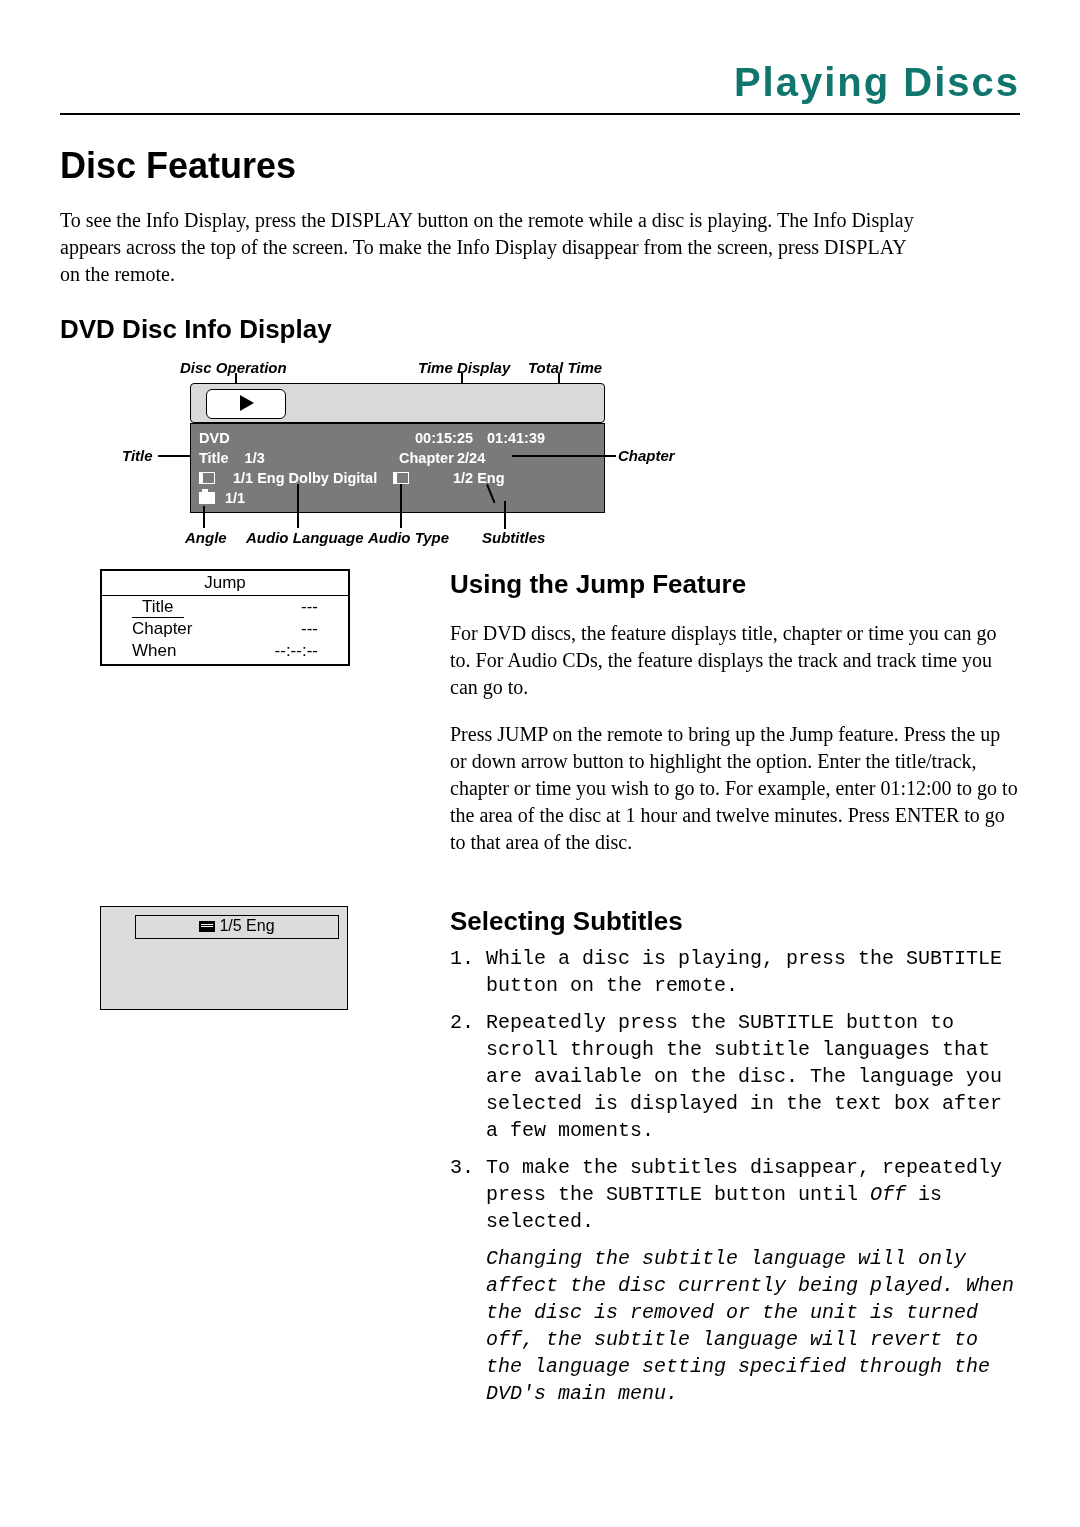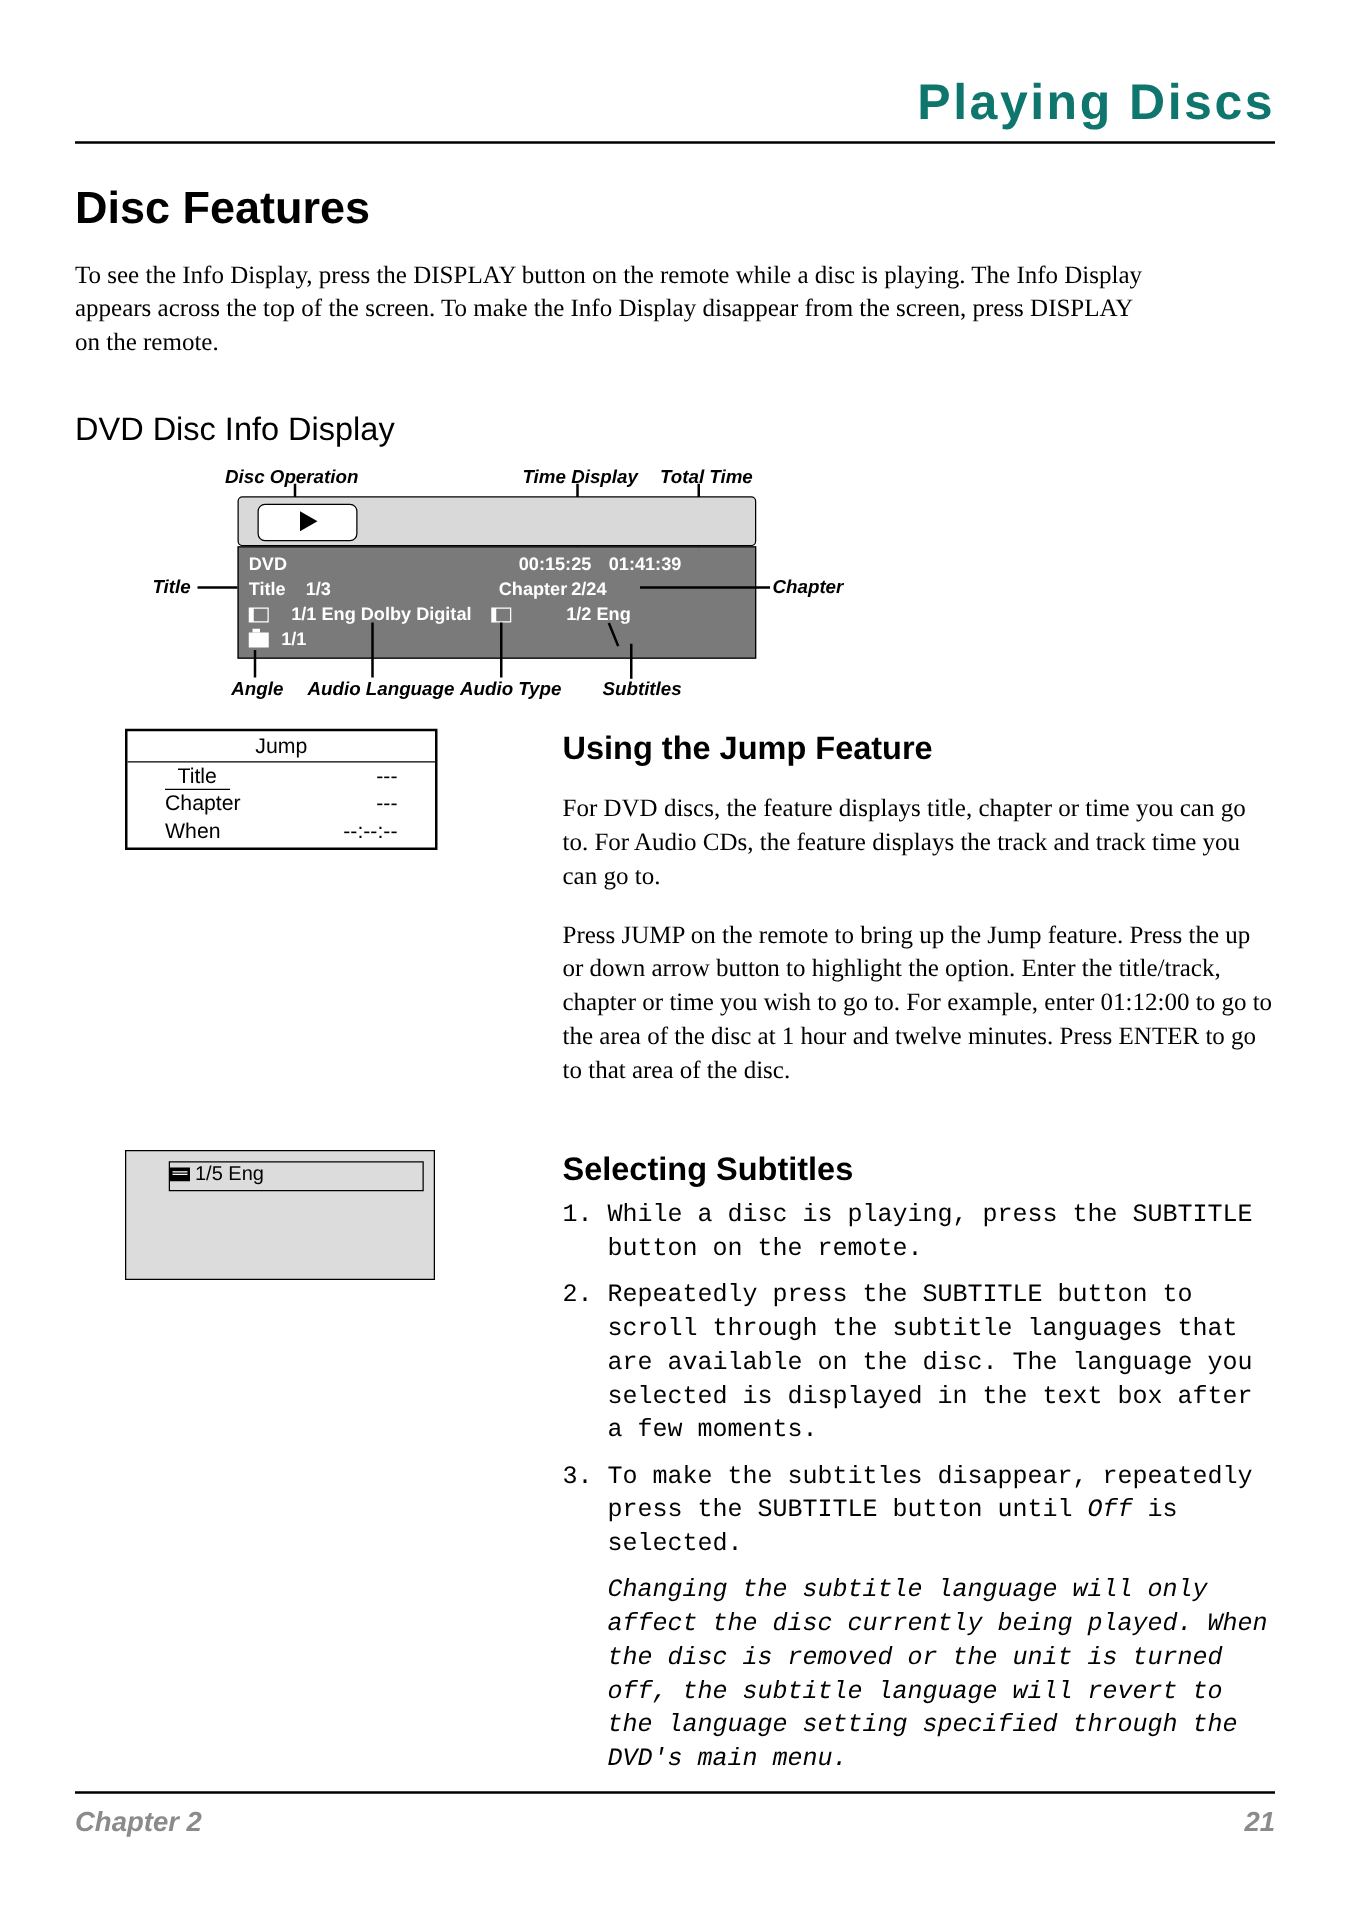--- a/index.html
+++ b/index.html
@@ -36,23 +36,23 @@
     font-size: 36px;
     margin: 0 0 6px 0;
   }
   .intro {
     font-size: 20px;
     line-height: 1.35;
     max-width: 860px;
   }
   h2.h2 {
     font-family: "Frutiger", "Segoe UI", Arial, sans-serif;
-    font-weight: 400;
+    font-weight: 700;
     font-size: 26px;
-    margin: 40px 0 14px 0;
+    margin: 26px 0 14px 0;
   }
   h3.h3 {
     font-family: "Frutiger", "Segoe UI", Arial, sans-serif;
     font-weight: 700;
     font-size: 26px;
     margin: 0 0 8px 0;
   }
   .body-text {
     font-size: 20px;
     line-height: 1.35;
@@ -195,20 +195,21 @@
     position:relative;
     font-family: Arial, sans-serif;
     font-size:16px;
   }
   .sub-inner {
     position:absolute;
     left:34px; top:8px; right:8px;
     height:22px;
     border:1.5px solid #000;
     background:#dcdcdc;
+    text-align:center;
     line-height:20px;
   }
   .sub-icon {
     display:inline-block; vertical-align:middle;
     width:16px; height:11px;
     background:#000; position:relative; margin-right:4px;
   }
   .sub-icon::after{
     content:""; position:absolute;
     left:2px; top:5px; right:2px; height:1px; background:#fff;
@@ -368,21 +369,14 @@
         <li>While a disc is playing, press the SUBTITLE button on the remote.</li>
         <li>Repeatedly press the SUBTITLE button to scroll through the subtitle languages that are available on the disc. The language you selected is displayed in the text box after a few moments.</li>
         <li>
           <span>To make the subtitles disappear, repeatedly press the SUBTITLE button until </span><span class="off-ital">Off</span><span> is selected.</span>
           <p class="note">Changing the subtitle language will only affect the disc currently being played. When the disc is removed or the unit is turned off, the subtitle language will revert to the language setting specified through the DVD's main menu.</p>
         </li>
       </ol>
     </div>
   </div>
 
-  <div class="footer">
-    <div class="footer-rule"></div>
-    <div class="footer-row">
-      <span>Chapter 2</span>
-      <span>21</span>
-    </div>
-  </div>
 
 </div>
 
 </body></html>

